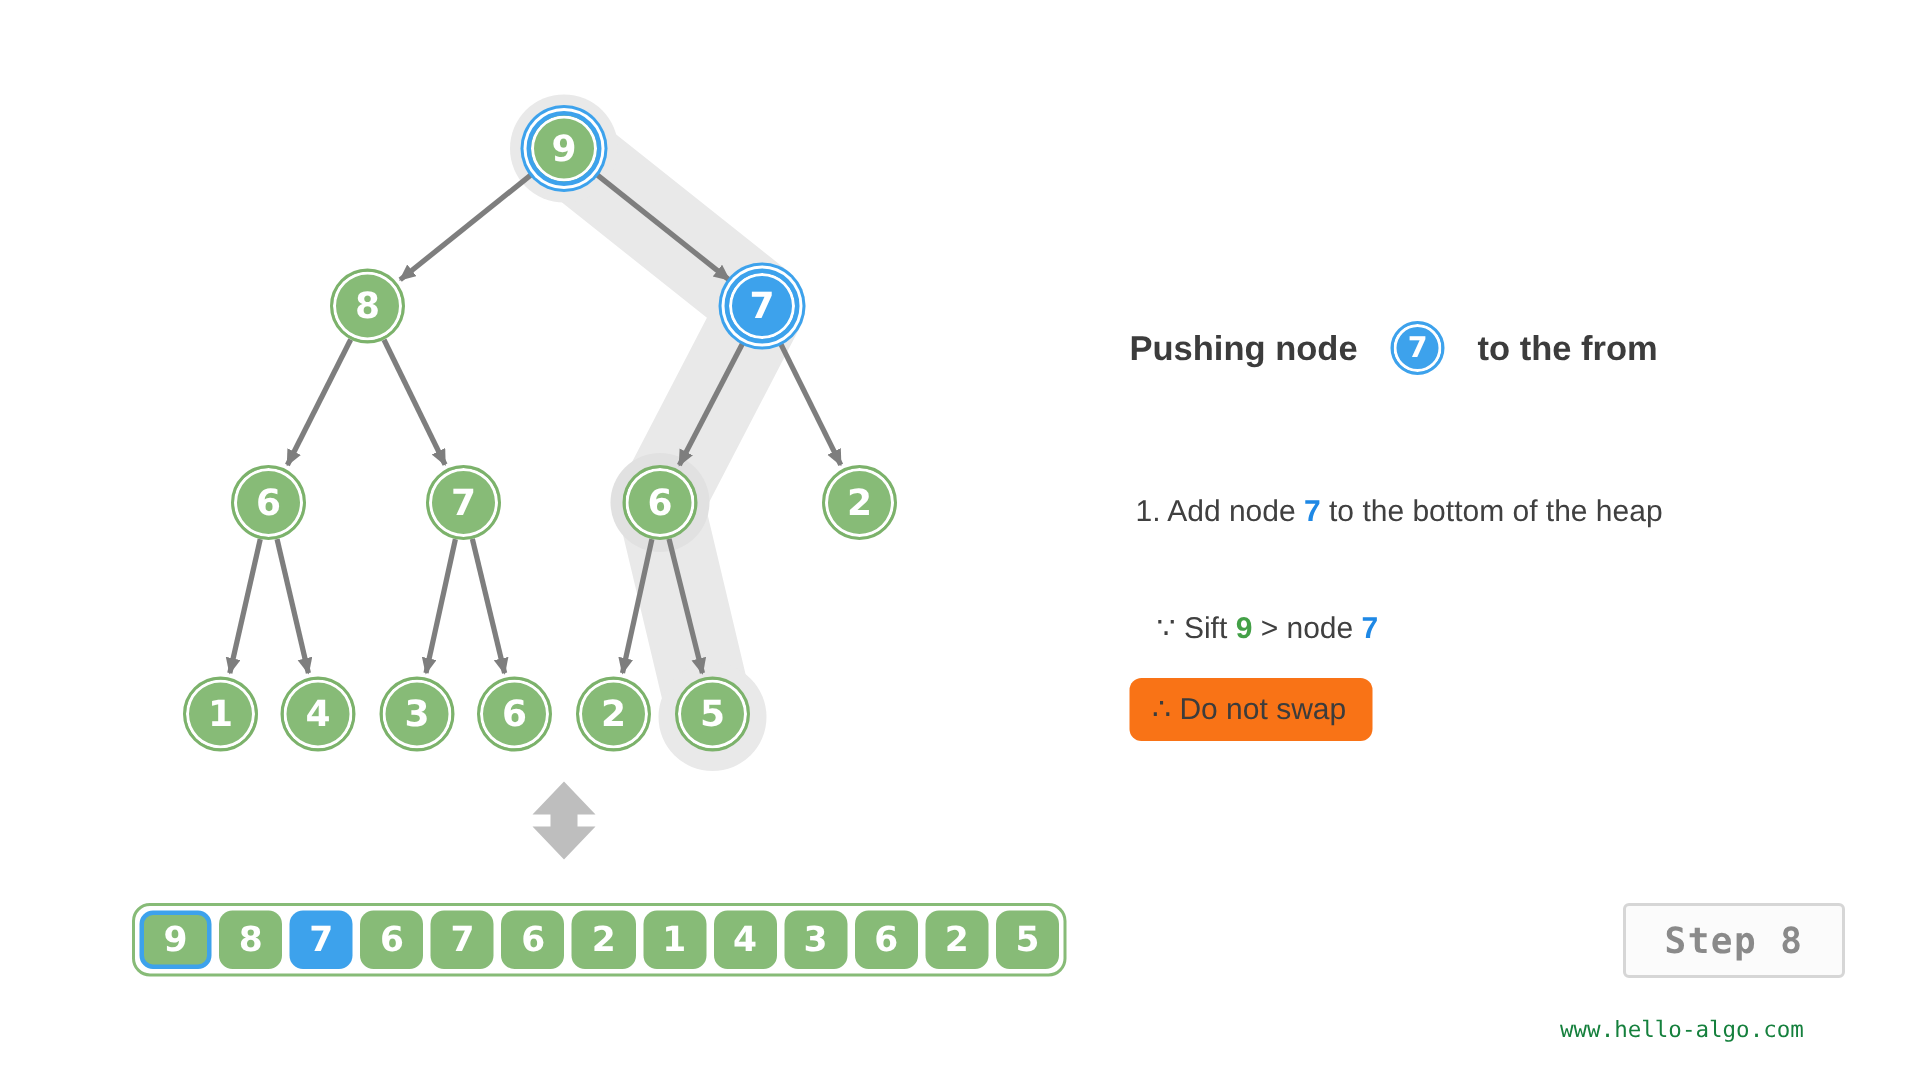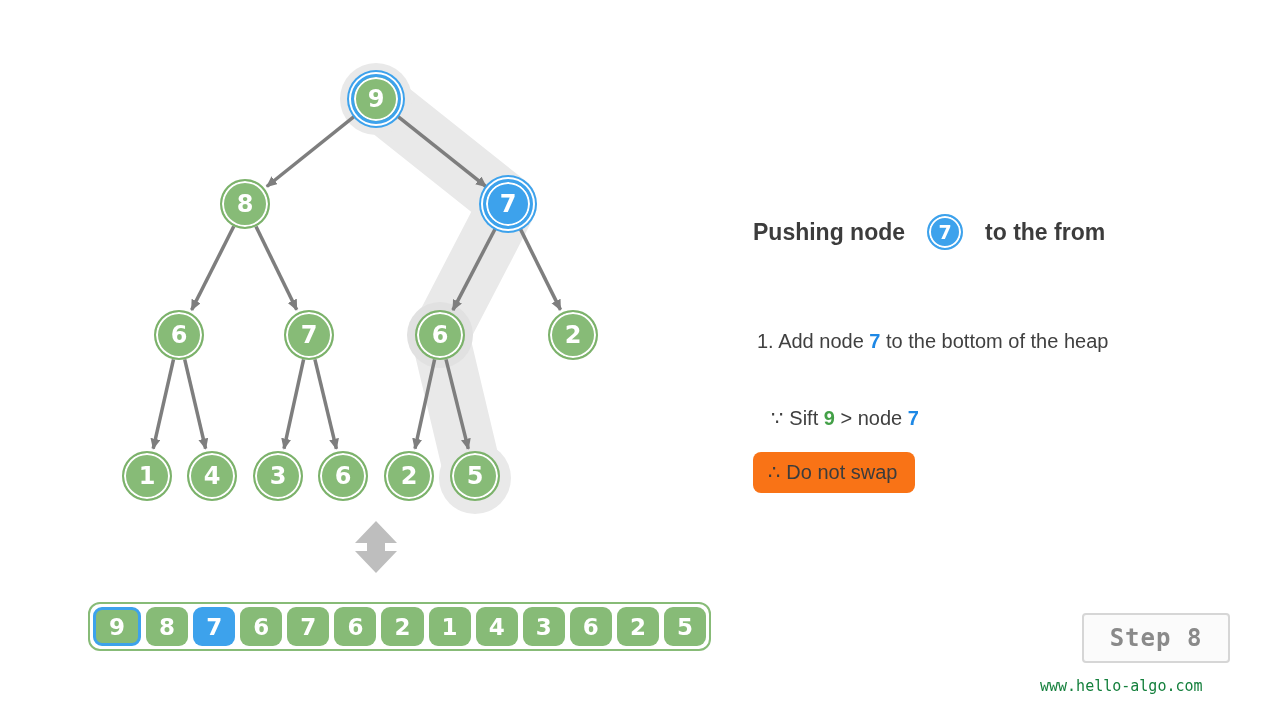--- a/index.html
+++ b/index.html
@@ -58,21 +58,21 @@
   #therefore-box{
     position:absolute;left:753px;top:452px;background:#f97316;border-radius:8px;
     padding:8px 18px 9px 15px;font-size:20px;color:#3c3c3c;white-space:nowrap;
   }
   
   #step-badge{
     position:absolute;left:1082px;top:602px;width:148px;height:50px;box-sizing:border-box;
     border:2px solid #d6d6d6;border-radius:4px;background:#fbfbfb;
     display:flex;align-items:center;justify-content:center;
     font-family:"DejaVu Sans Mono","Liberation Mono",monospace;
-    font-weight:bold;font-size:24px;color:#8a8a8a;letter-spacing:1px;margin-top:11px;
+    font-weight:bold;font-size:24px;color:#8a8a8a;letter-spacing:1px;
   }
   #watermark{
     position:absolute;left:1040px;top:677px;
     font-family:"DejaVu Sans Mono","Liberation Mono",monospace;
     font-size:15px;color:#15803d;
   }
 </style>
 </head>
 <body>
 

